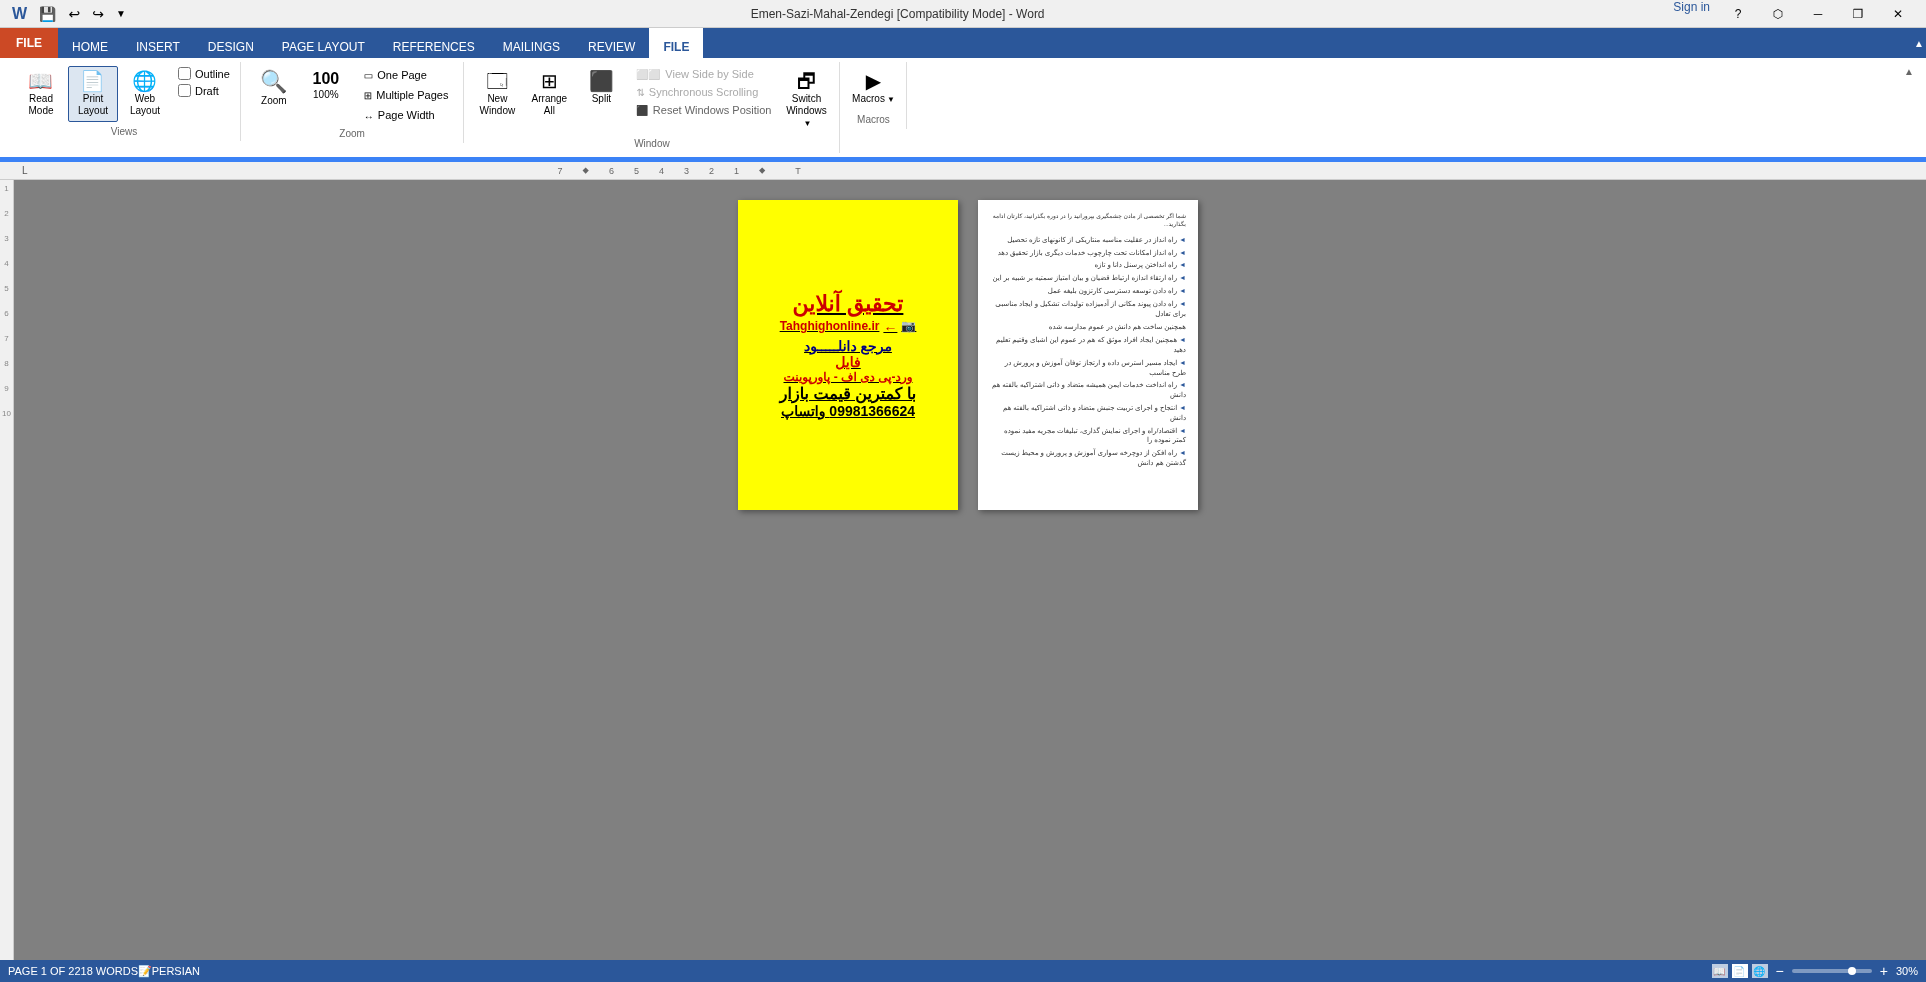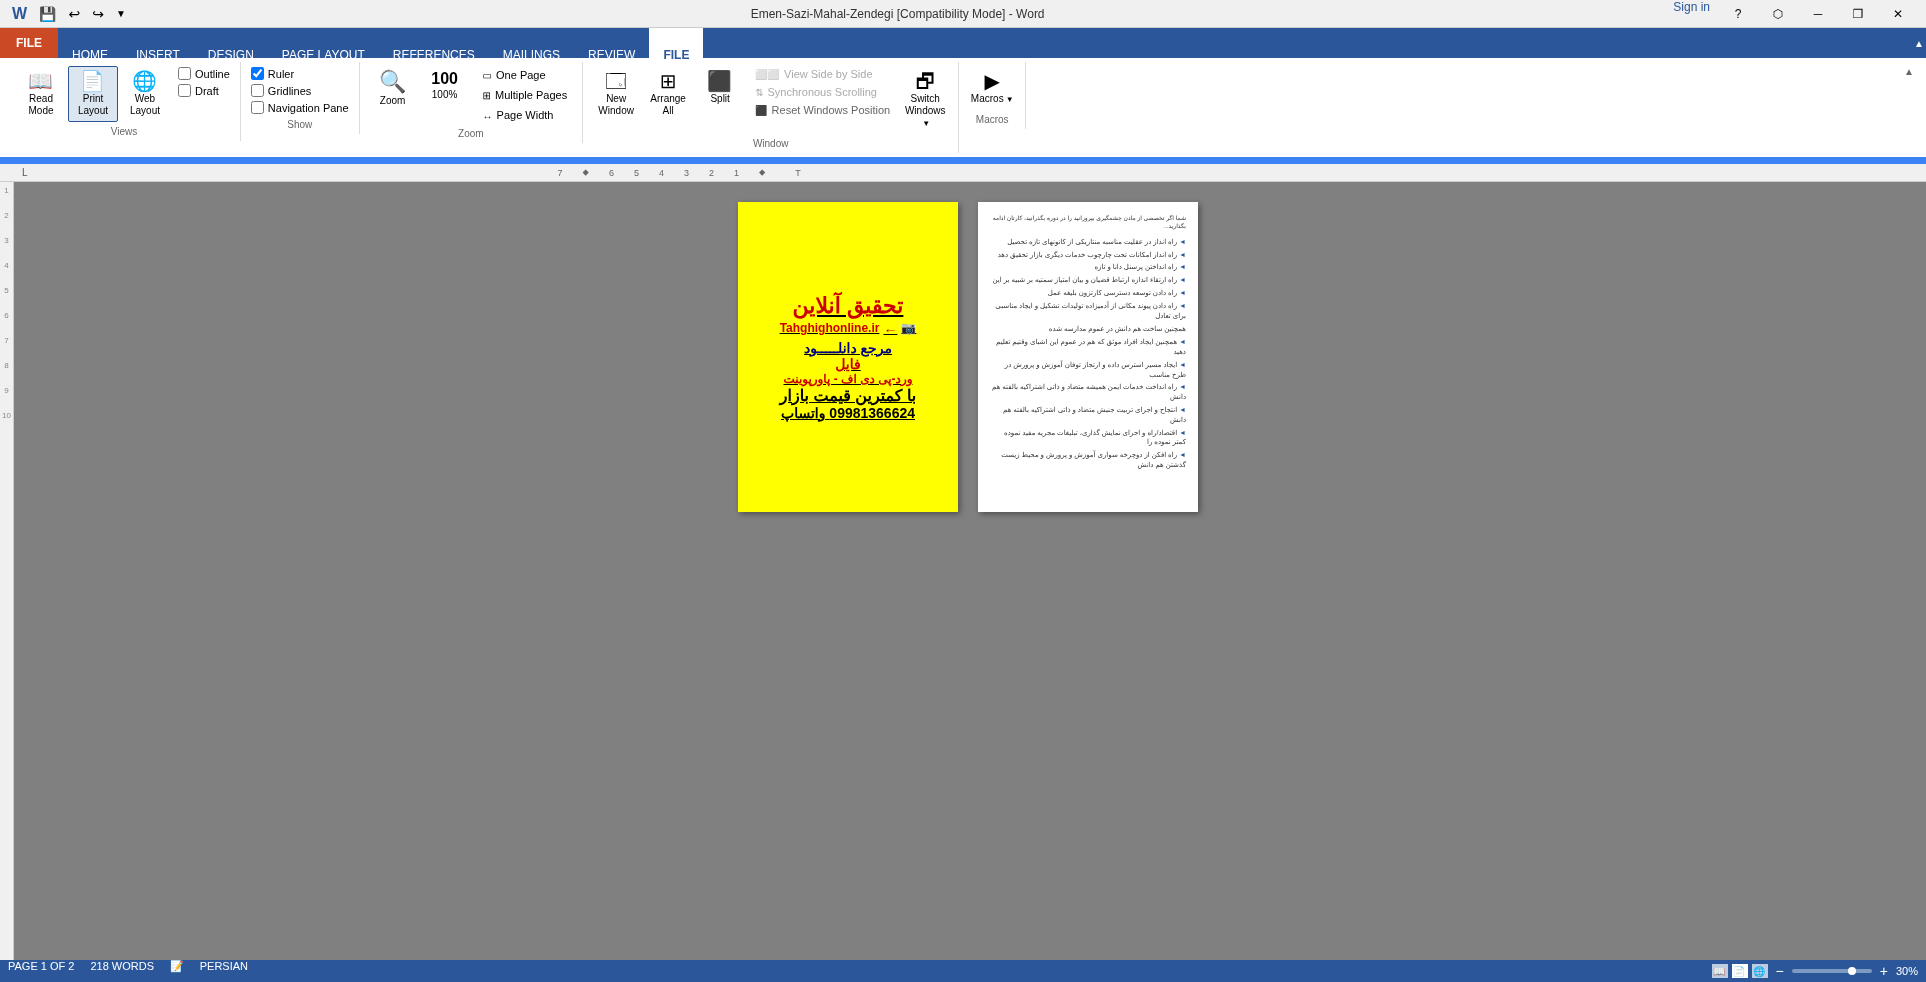--- a/index.html
+++ b/index.html
@@ -20,30 +20,30 @@
     #title-bar .win-controls button {
       background: none; border: none; width: 40px; height: 28px; cursor: pointer; font-size: 12px;
       display: flex; align-items: center; justify-content: center;
     }
     #title-bar .left-icons { display: flex; align-items: center; gap: 4px; }
     #title-bar .left-icons span { font-size: 14px; cursor: pointer; padding: 2px 4px; }
 
     
     #ribbon {
       background: white;
-      border-bottom: 7px solid #3b82f6;
+      border-bottom: 5px solid #3b82f6;
     }
     #tabs-bar {
       display: flex;
       align-items: center;
       background: #2b579a;
       height: 30px;
     }
     .tab {
-      padding: 12px 14px;
+      padding: 4px 14px;
       height: 30px;
       line-height: 30px;
       color: white;
       font-size: 12px;
       cursor: pointer;
       font-weight: normal;
     }
     .tab.file-tab { background: #cc4925; font-weight: bold; padding: 0 16px; }
     .tab.active { background: white; color: #2b579a; font-weight: 600; }
     #ribbon-content {
@@ -207,22 +207,22 @@
       color: #333;
     }
     .page-text p { margin-bottom: 3px; }
     .page-text .bullet { color: #2b579a; font-weight: bold; }
 
     
     #status-bar {
       background: #2b579a;
       height: 22px;
       display: flex;
+      align-items: center;
       padding: 0 8px;
-      gap: 16px;
       color: white;
       font-size: 11px;
       position: fixed;
       bottom: 0;
       left: 0;
       right: 0;
     }
     #status-bar .status-right {
       margin-left: auto;
       display: flex;
@@ -347,37 +347,20 @@
           </label>
           <label class="checkbox-item">
             <input type="checkbox" style=""> 
               <span>Draft</span>
           </label>
         </div>
       </div>
       <div class="ribbon-group-label">Views</div>
     </div>
 
-    <div class="ribbon-group">
-      <div class="ribbon-col">
-        <label class="checkbox-item">
-          <input type="checkbox" checked="" style=""> 
-            <span>Ruler</span>
-        </label>
-        <label class="checkbox-item">
-          <input type="checkbox" style=""> 
-            <span>Gridlines</span>
-        </label>
-        <label class="checkbox-item">
-          <input type="checkbox" style=""> 
-            <span>Navigation Pane</span>
-        </label>
-      </div>
-      <div class="ribbon-group-label">Show</div>
-    </div>
 
     <div class="ribbon-group">
       <div class="ribbon-buttons">
         <div class="ribbon-btn-large">
           <span class="icon" style="font-size:22px;">🔍</span>
           <span>Zoom</span>
         </div>
         <div class="ribbon-btn-large">
           <span class="icon" style="font-size:16px; font-weight:bold;">100</span>
           <span>100%</span>

